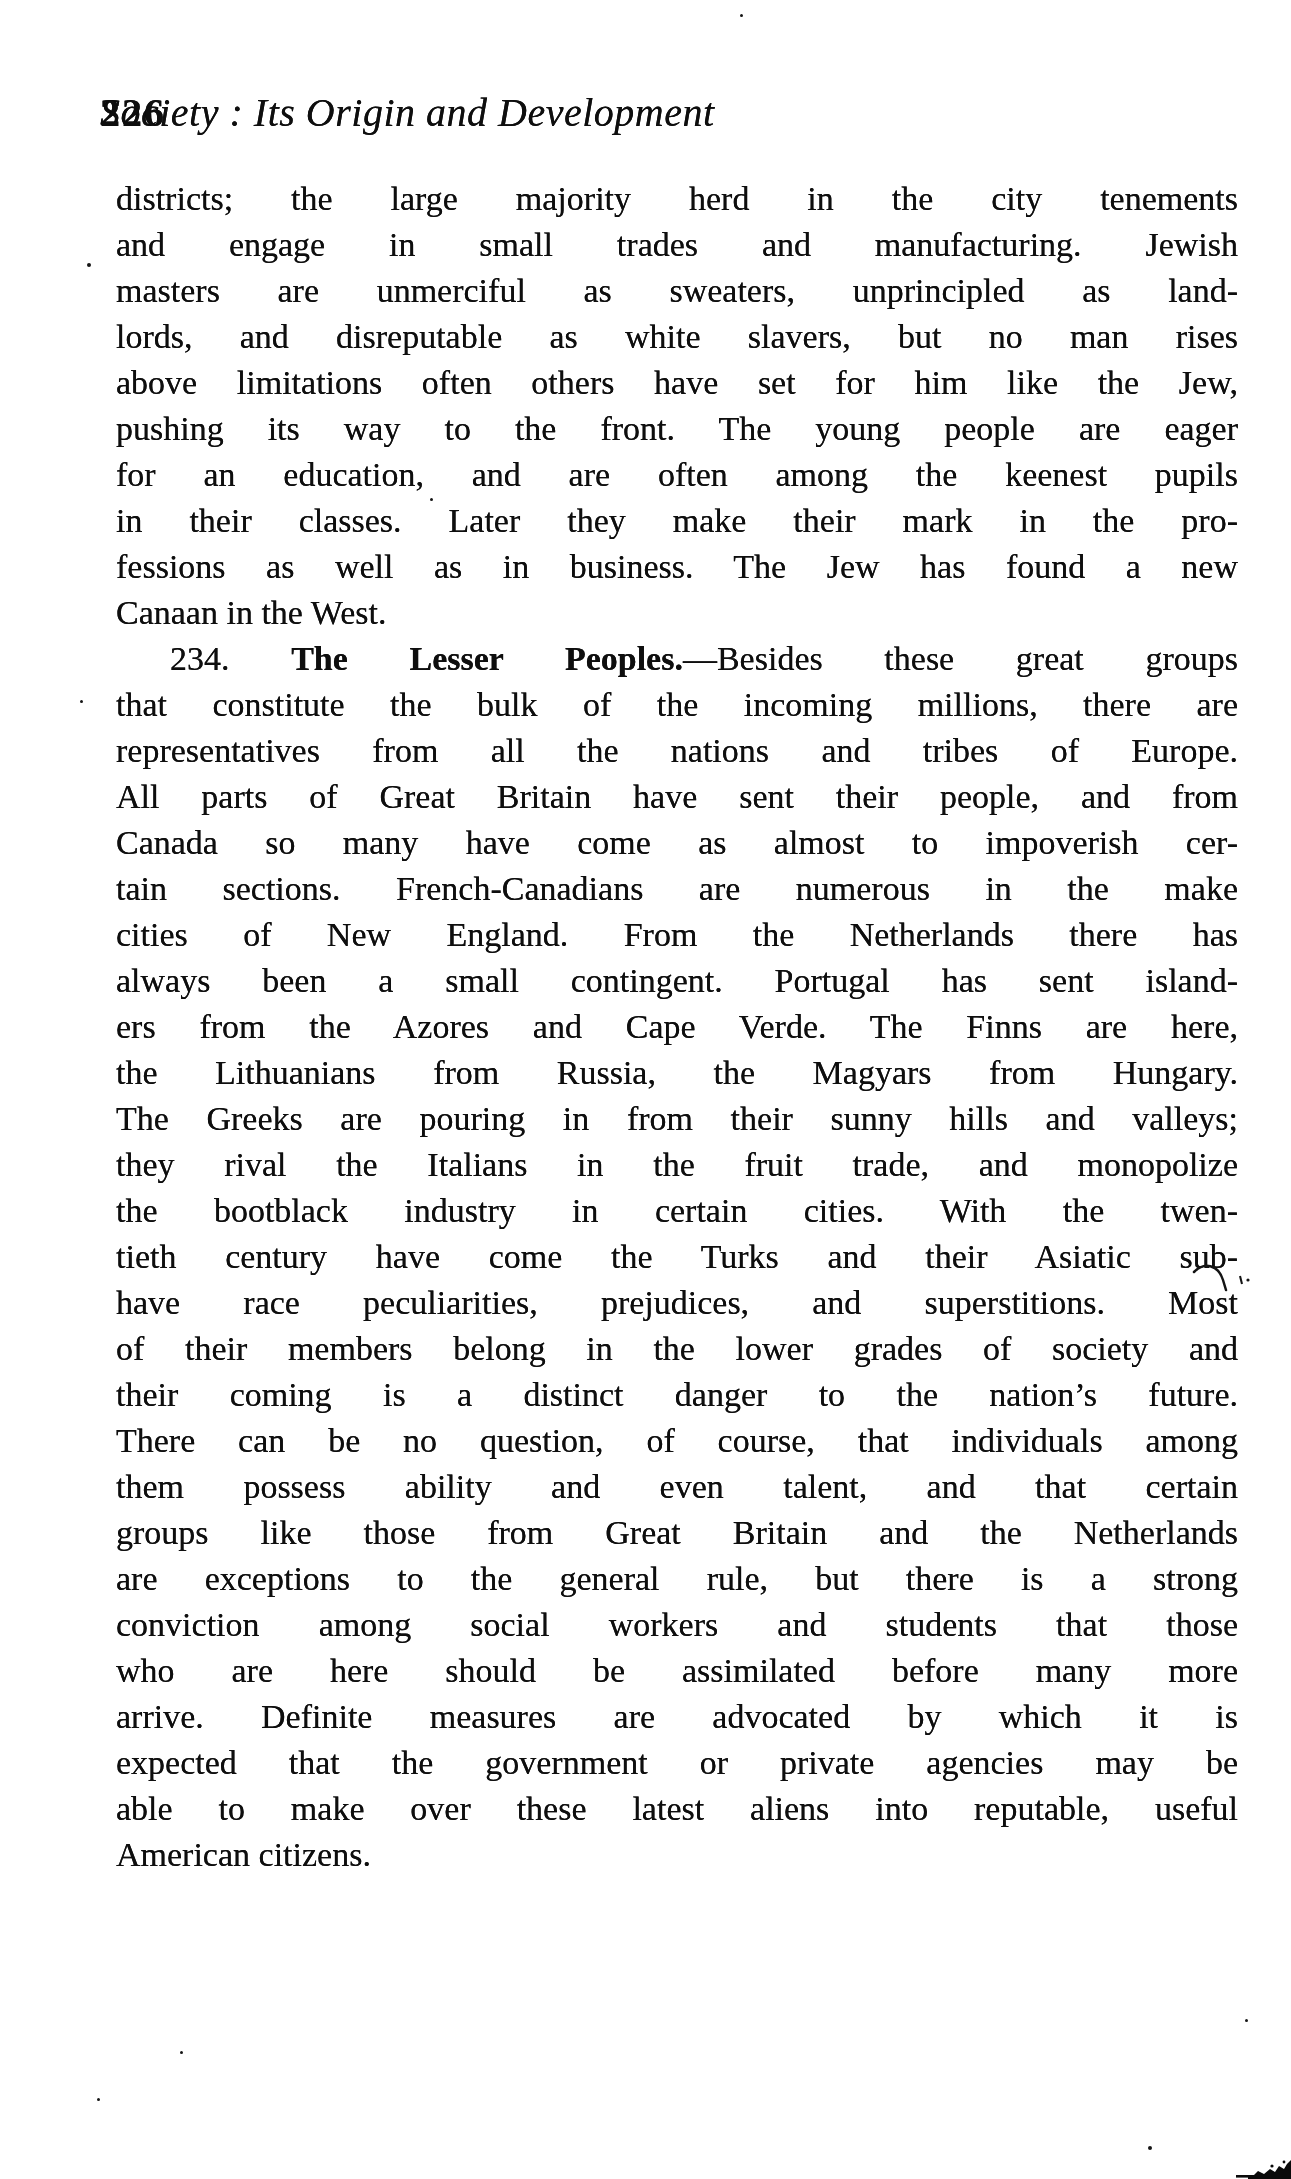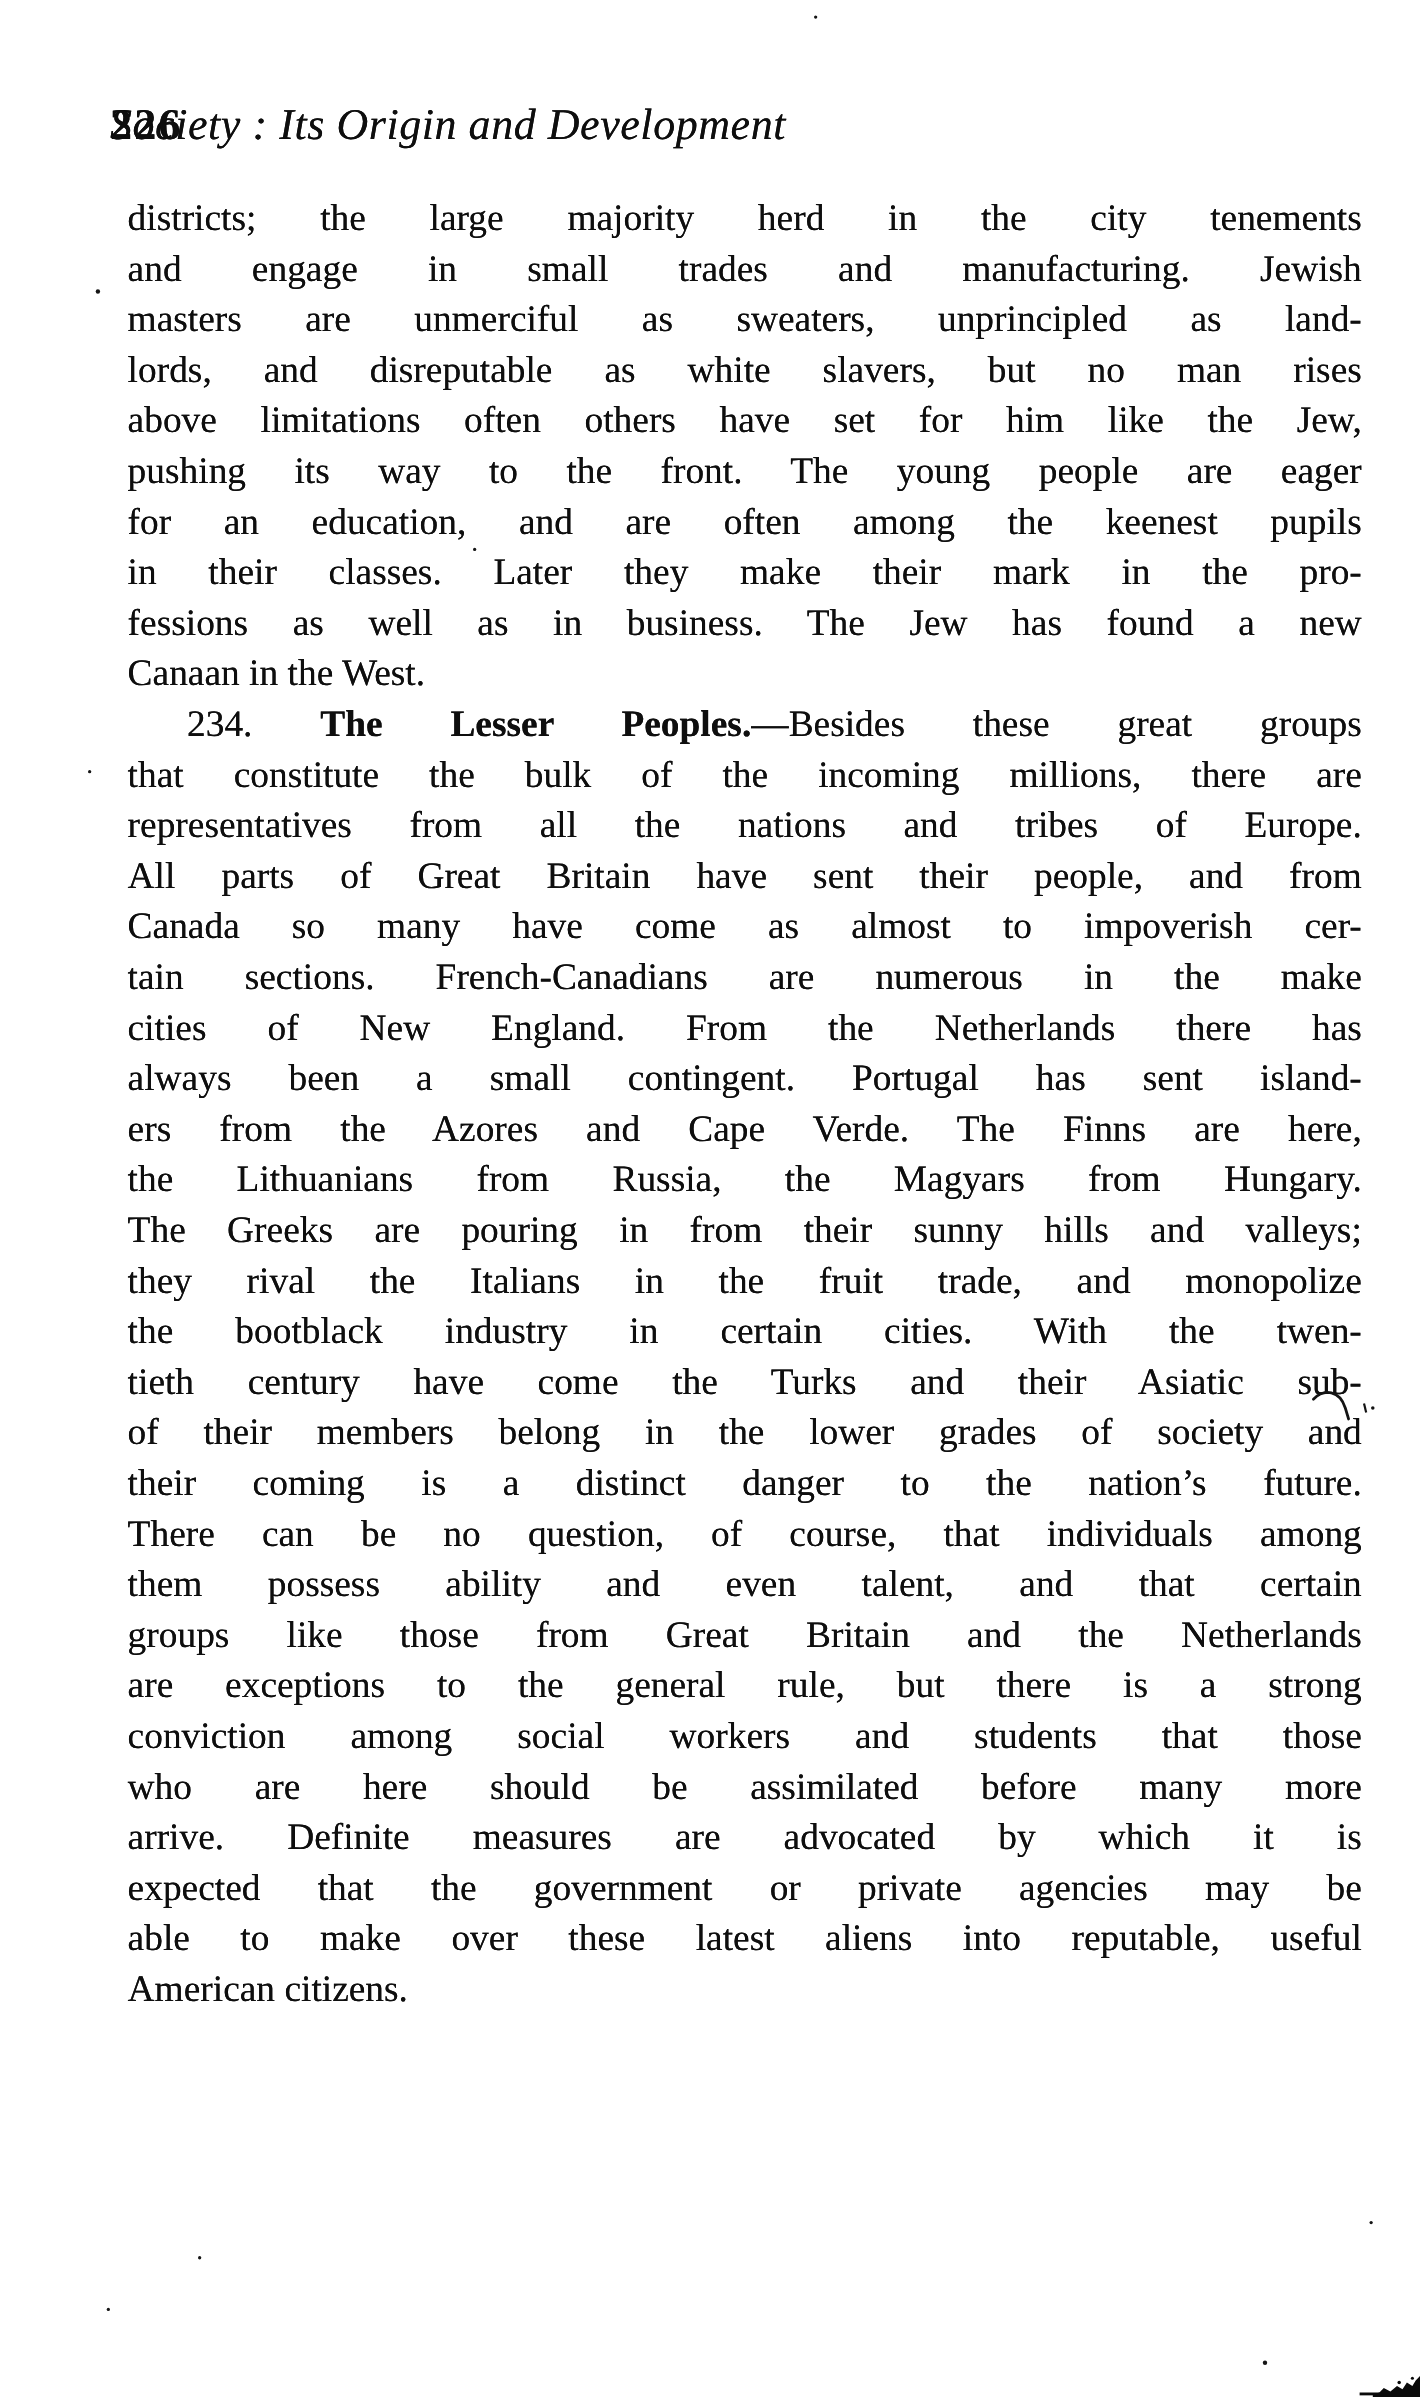--- a/index.html
+++ b/index.html
@@ -113,20 +113,21 @@
         <div class="line">Canada so many have come as almost to impoverish cer-</div>
         <div class="line">tain sections.  French-Canadians are numerous in the make</div>
         <div class="line">cities of New England.  From the Netherlands there has</div>
         <div class="line">always been a small contingent.  Portugal has sent island-</div>
         <div class="line">ers from the Azores and Cape Verde.  The Finns are here,</div>
         <div class="line">the Lithuanians from Russia, the Magyars from Hungary.</div>
         <div class="line">The Greeks are pouring in from their sunny hills and valleys;</div>
         <div class="line">they rival the Italians in the fruit trade, and monopolize</div>
         <div class="line">the bootblack industry in certain cities.  With the twen-</div>
         <div class="line">tieth century have come the Turks and their Asiatic sub-</div>
+        <div class="line">have race peculiarities, prejudices, and superstitions.  Most</div>
         <div class="line">of their members belong in the lower grades of society and</div>
         <div class="line">their coming is a distinct danger to the nation’s future.</div>
         <div class="line">There can be no question, of course, that individuals among</div>
         <div class="line">them possess ability and even talent, and that certain</div>
         <div class="line">groups like those from Great Britain and the Netherlands</div>
         <div class="line">are exceptions to the general rule, but there is a strong</div>
         <div class="line">conviction among social workers and students that those</div>
         <div class="line">who are here should be assimilated before many more</div>
         <div class="line">arrive.  Definite measures are advocated by which it is</div>
         <div class="line">expected that the government or private agencies may be</div>

